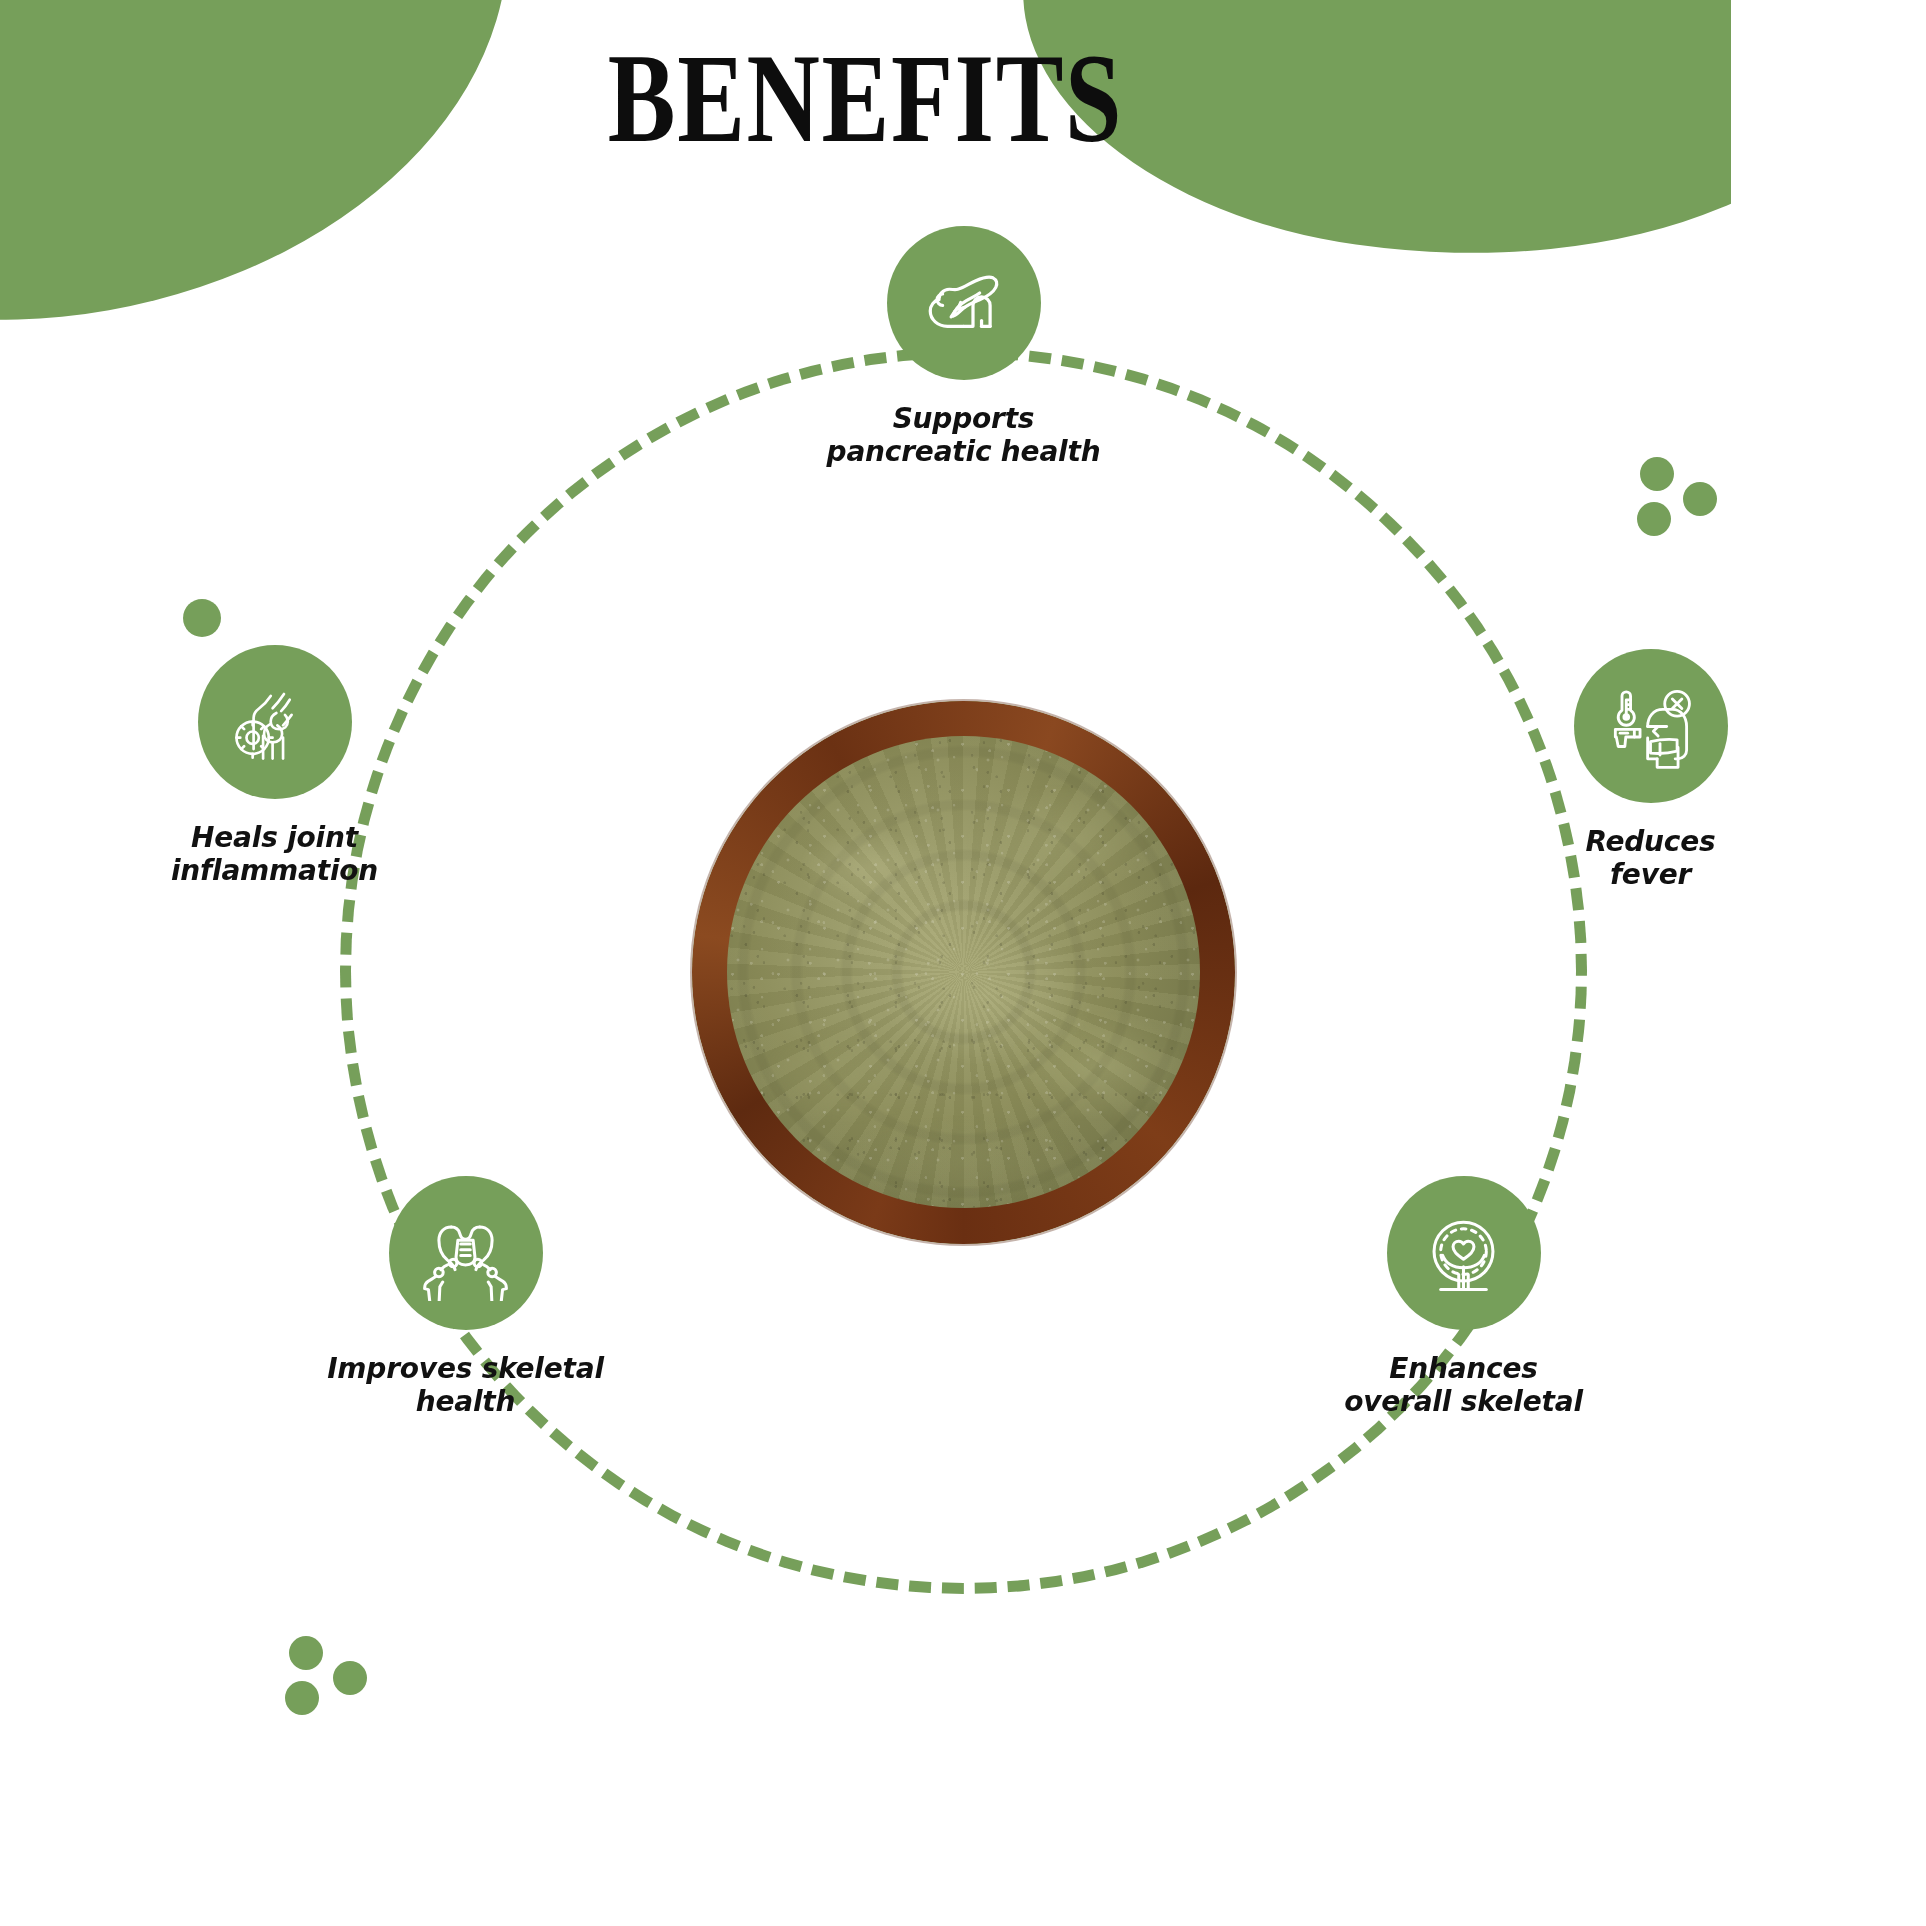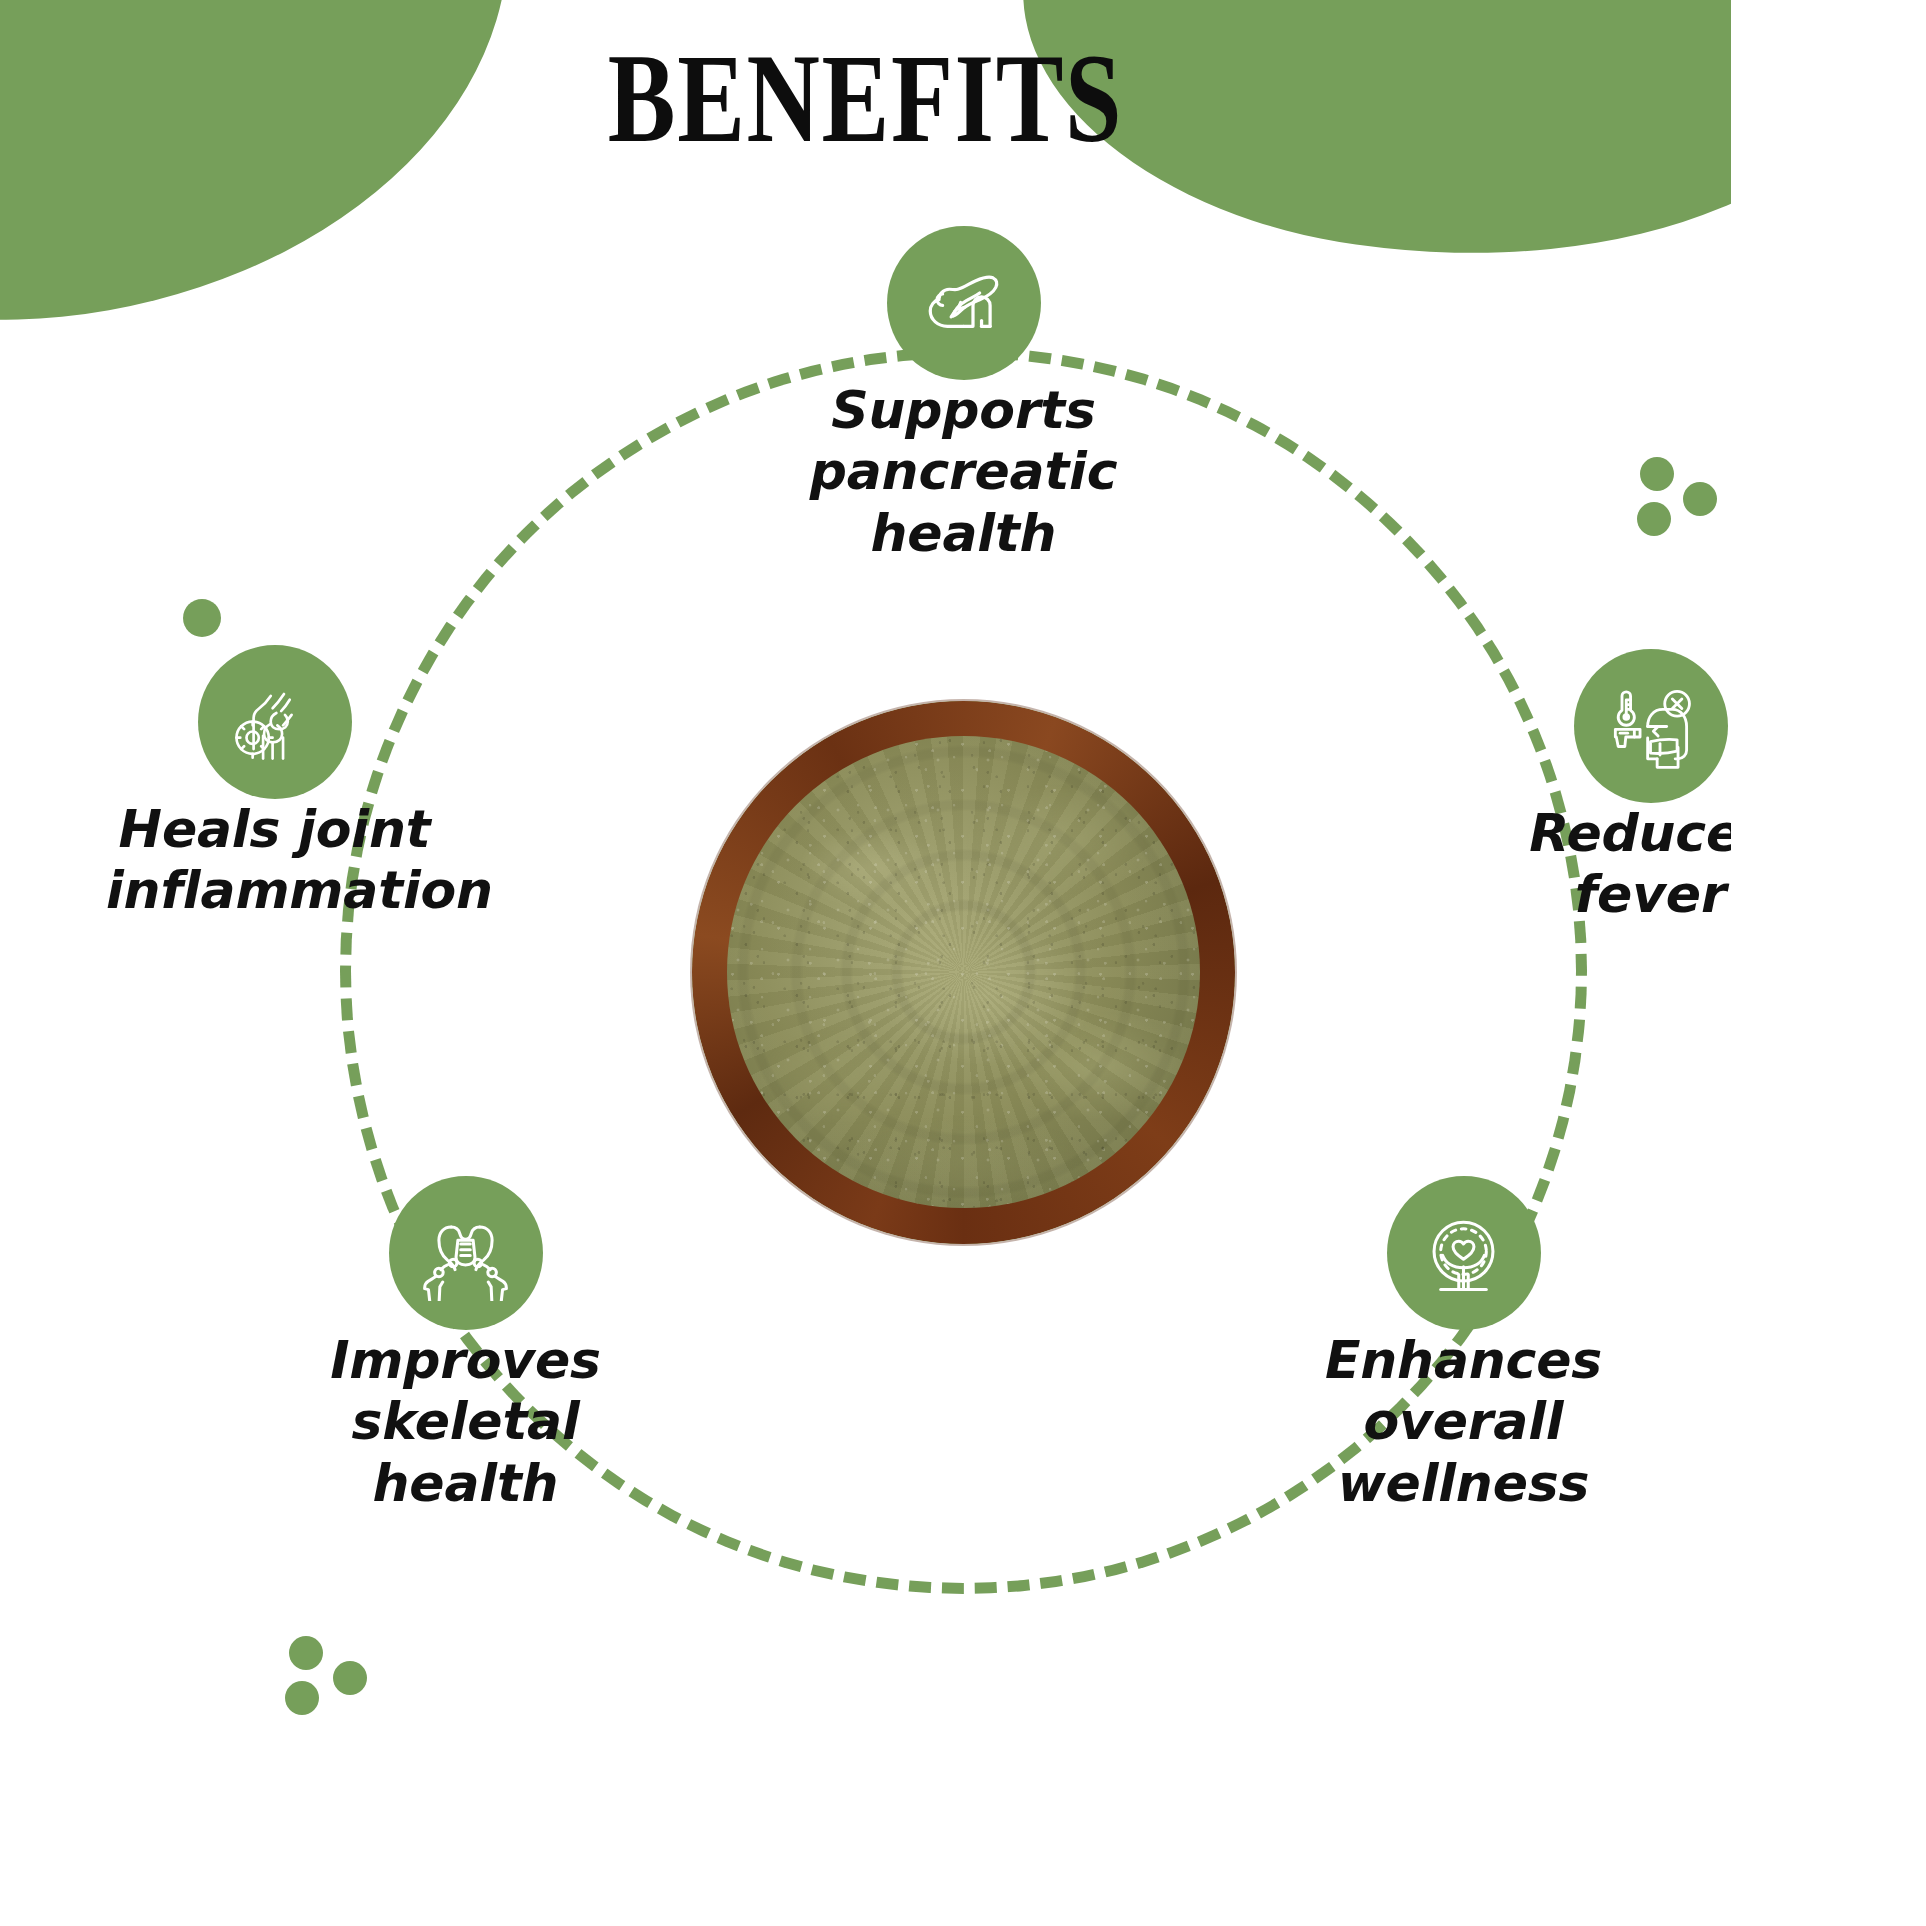--- a/index.html
+++ b/index.html
@@ -120,24 +120,25 @@
   }
 
   
   .node{position:absolute;width:337px;margin-left:-168px;text-align:center;}
   .node-circle{
     width:154px;height:154px;margin:0 auto;border-radius:50%;
     background:#769F5A;display:flex;align-items:center;justify-content:center;
   }
   .node-circle svg{display:block;}
   .node-label{
+    margin-top:22px;
     font-family:"DejaVu Sans",sans-serif;
     font-style:italic;
     font-weight:700;
-    font-size:52px;
+    font-size:28px;
     line-height:1.18;
     color:#111111;
     letter-spacing:-0.2px;
     white-space:pre-line;
   }
 
   #node-pancreas{left:963px;top:226px;}
   #node-joint{left:274px;top:645px;}
   #node-fever{left:1650px;top:649px;}
   #node-skeletal{left:465px;top:1176px;}
@@ -295,17 +296,17 @@
 
         <path d="M28 52c3 8 11 13 22 13s19-5 22-13"></path>
 
         <path d="M50 64v24"></path>
         <path d="M45 72v16M55 72v16"></path>
 
         <path d="M26 88h48"></path>
       </svg>
     </div>
     <div class="node-label">Enhances
-overall wellness</div>
+overall skeletal</div>
   </div>
 
 </div>
 
 
 </body></html>

